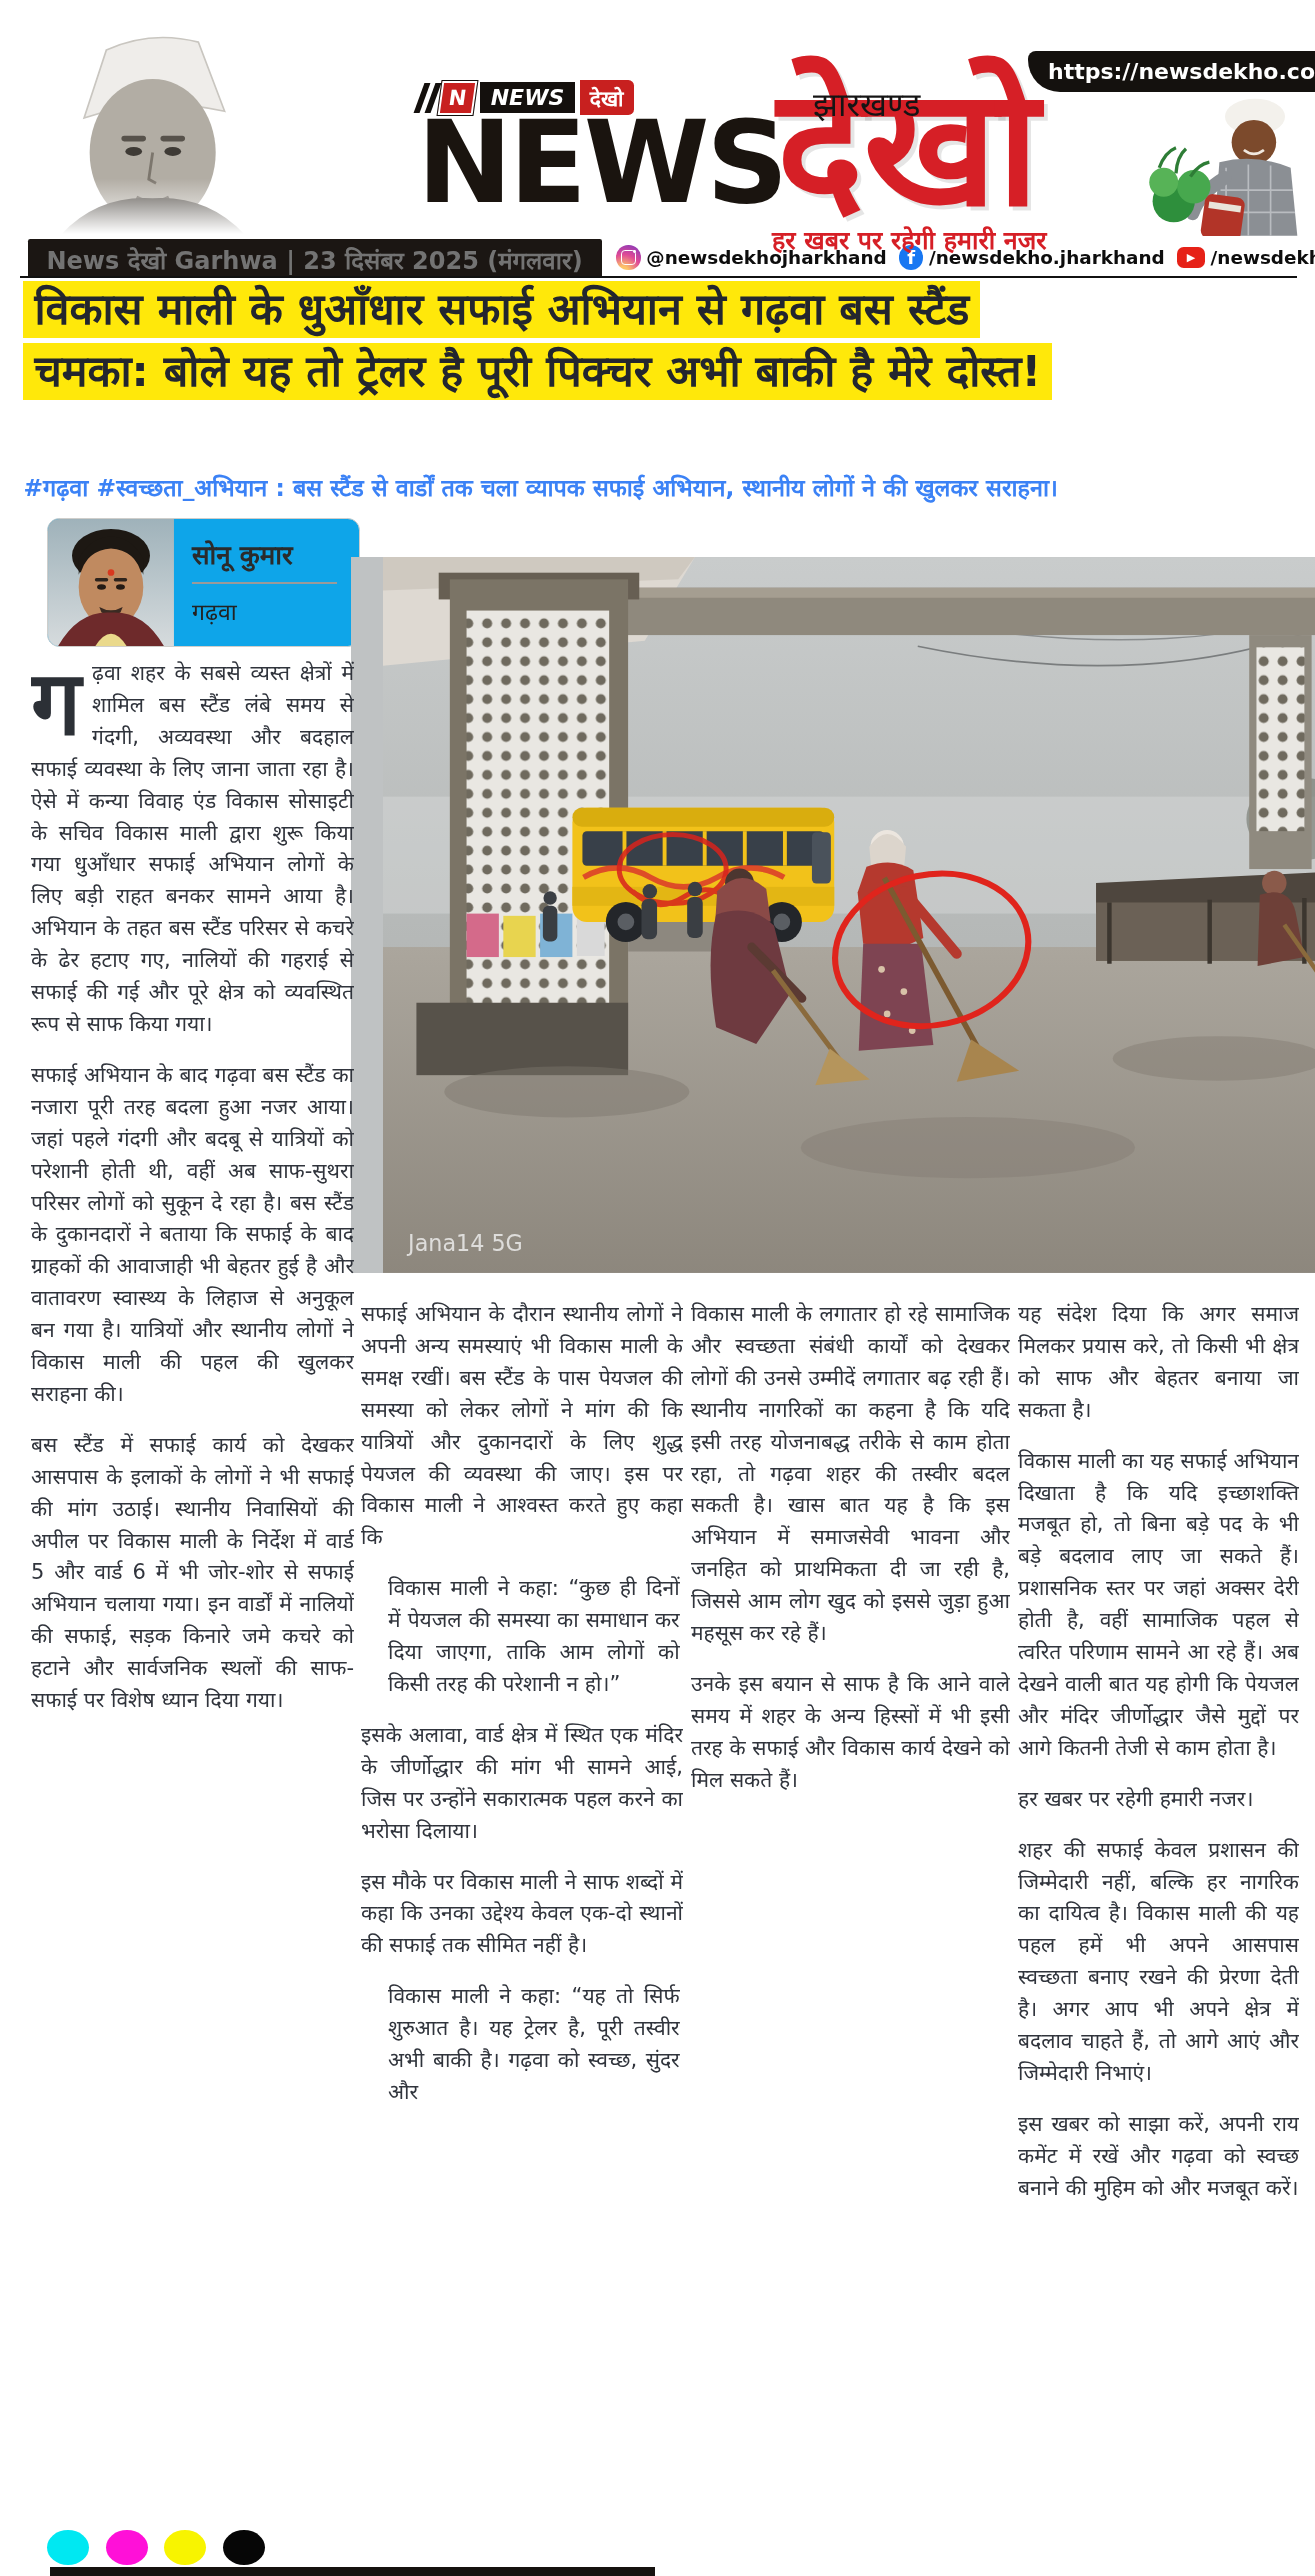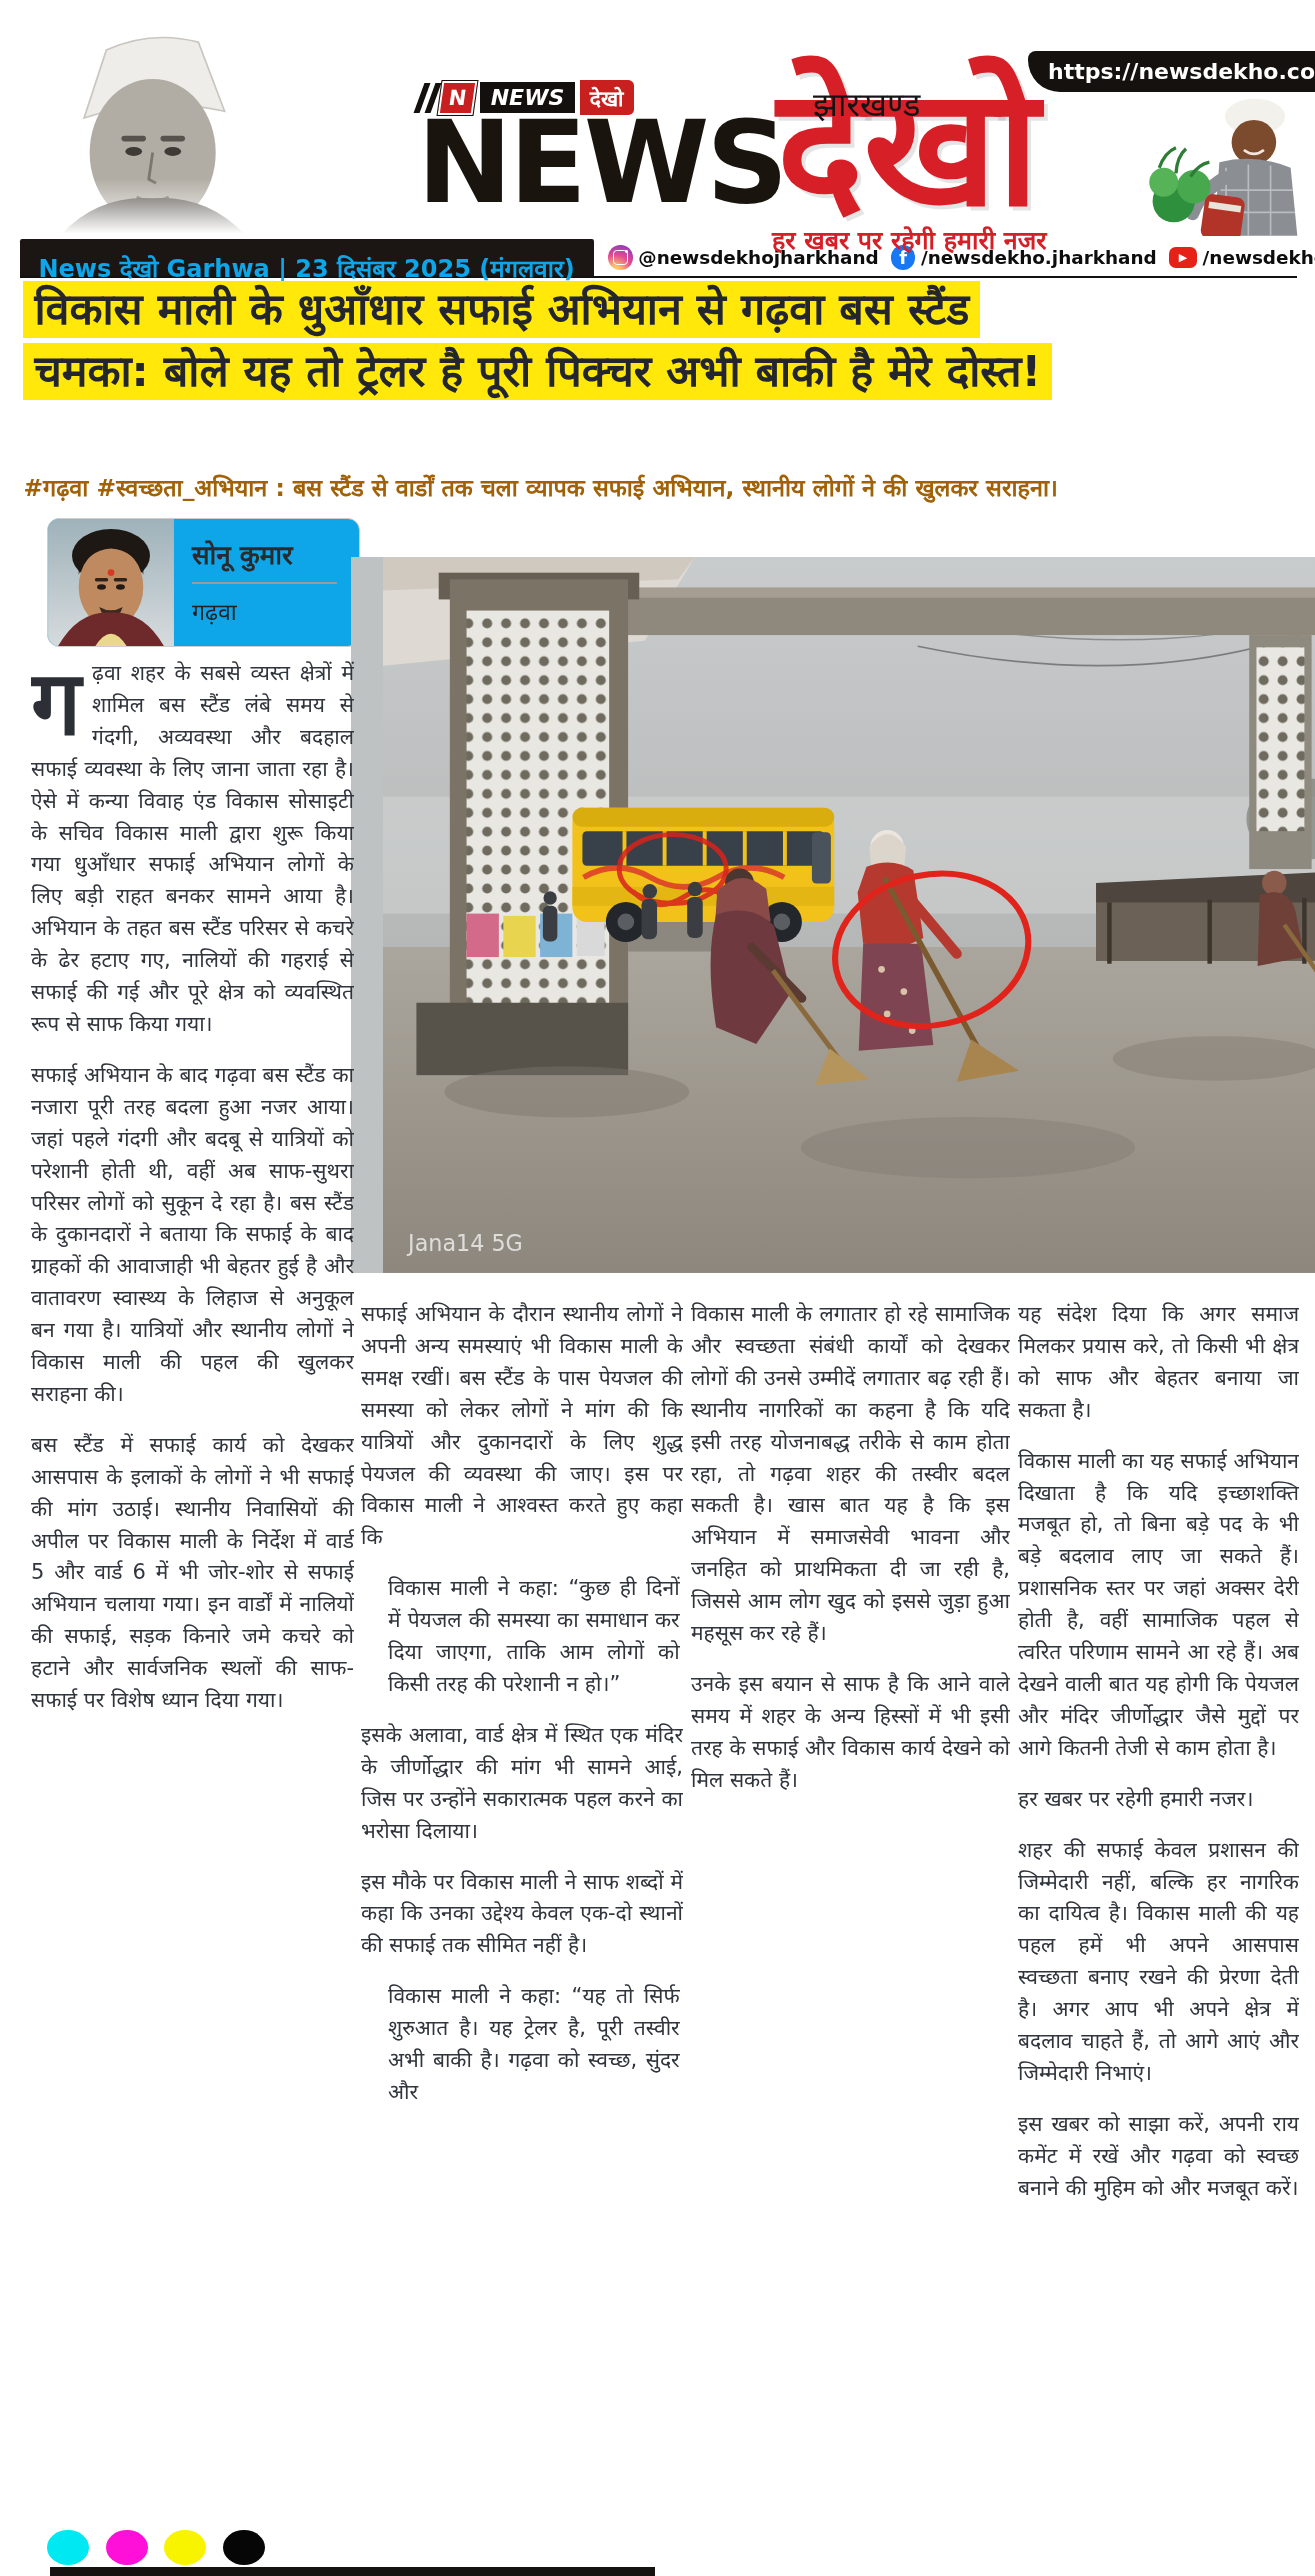--- a/index.html
+++ b/index.html
@@ -20,40 +20,40 @@
   .logo-news{position:absolute;left:417px;top:109px;font-size:114px;line-height:0.95;font-weight:900;
              letter-spacing:-3.3px;color:#1a140f;}
   .logo-dekho{position:absolute;left:777px;top:66px;font-size:163px;line-height:1;font-weight:800;
               color:#d61f26;text-shadow:3.9px 3.9px 0 rgba(0,0,0,0.10);}
   .logo-state{position:absolute;left:813px;top:81px;font-size:33px;font-weight:400;color:#141414;z-index:4;}
   .logo-tagline{position:absolute;left:772px;top:222px;font-size:25px;font-weight:800;color:#d61f26;z-index:4;}
 
   
   .dateline{position:absolute;left:19.5px;top:239px;width:1277px;height:37px;display:flex;align-items:stretch;
             border-bottom:2.8px solid #111;}
-  .edition{background:#1b1613;color:#0ea5e9;font-size:24px;font-weight:bold;line-height:37px;padding:12px 19px;
-           border-radius:2.2px 2.2px 0 0;white-space:nowrap;}
+  .edition{background:#1b1613;color:#737373;font-size:24px;font-weight:bold;line-height:37px;padding:4px 19px;
+           border-radius:2.2px 2.2px 0 0;white-space:nowrap;margin-left:8px;}
   .socials{flex:1;background:#fff;display:flex;align-items:center;gap:12.3px;padding-left:14.5px;
            font-size:18.4px;font-weight:bold;color:#0d0d0d;white-space:nowrap;}
   .social{display:inline-flex;align-items:center;gap:5.6px;}
   .sicon{width:24.5px;height:24.5px;border-radius:50%;display:inline-flex;align-items:center;justify-content:center;
          color:#fff;font-weight:900;position:relative;flex:none;}
   .ig{background:radial-gradient(circle at 28% 110%,#fdc468 18%,#df4996 55%,#8a3ab9 92%);}
   .ig::before{content:"";width:12.3px;height:12.3px;border:1.7px solid #fff;border-radius:3.9px;}
   .ig::after{content:"";position:absolute;top:5px;right:5px;width:2.8px;height:2.8px;border-radius:50%;background:#fff;}
   .fb{background:#1877f2;font-size:18px;}
   .fb::before{content:"f";}
   .yt{background:#e62117;border-radius:6.7px;width:28px;height:21px;font-size:11px;}
   .yt::before{content:"\25B6";}
 
   
   .headline{position:absolute;left:23.4px;top:281px;width:1271px;}
   .headline .hl{display:inline-block;background:#ffe80a;color:#23262e;font-size:43px;font-weight:800;
                 line-height:1.18;padding:3.3px 11px;margin-bottom:4.5px;}
-  .subhead{position:absolute;left:23.4px;top:471px;width:1271px;font-size:23.4px;font-weight:bold;color:#a16207;}
+  .subhead{position:absolute;left:23.4px;top:471px;width:1271px;font-size:23.4px;font-weight:bold;color:#3b82f6;}
 
   
   .author-card{position:absolute;left:47px;top:518px;width:311px;height:127px;background:#0ea5e9;
                border:1.7px solid #cfcecb;border-radius:12.3px;display:flex;overflow:hidden;}
   .author-photo{width:126px;height:100%;flex:none;}
   .author-meta{padding:16.7px 16.7px 0 18px;}
   .author-name{font-size:26px;font-weight:800;color:#2b2b2b;}
   .author-divider{width:145px;height:2.8px;background:#9a9a9a;margin:10px 0 11px 0;}
   .author-loc{font-size:23px;color:#222;}
 

